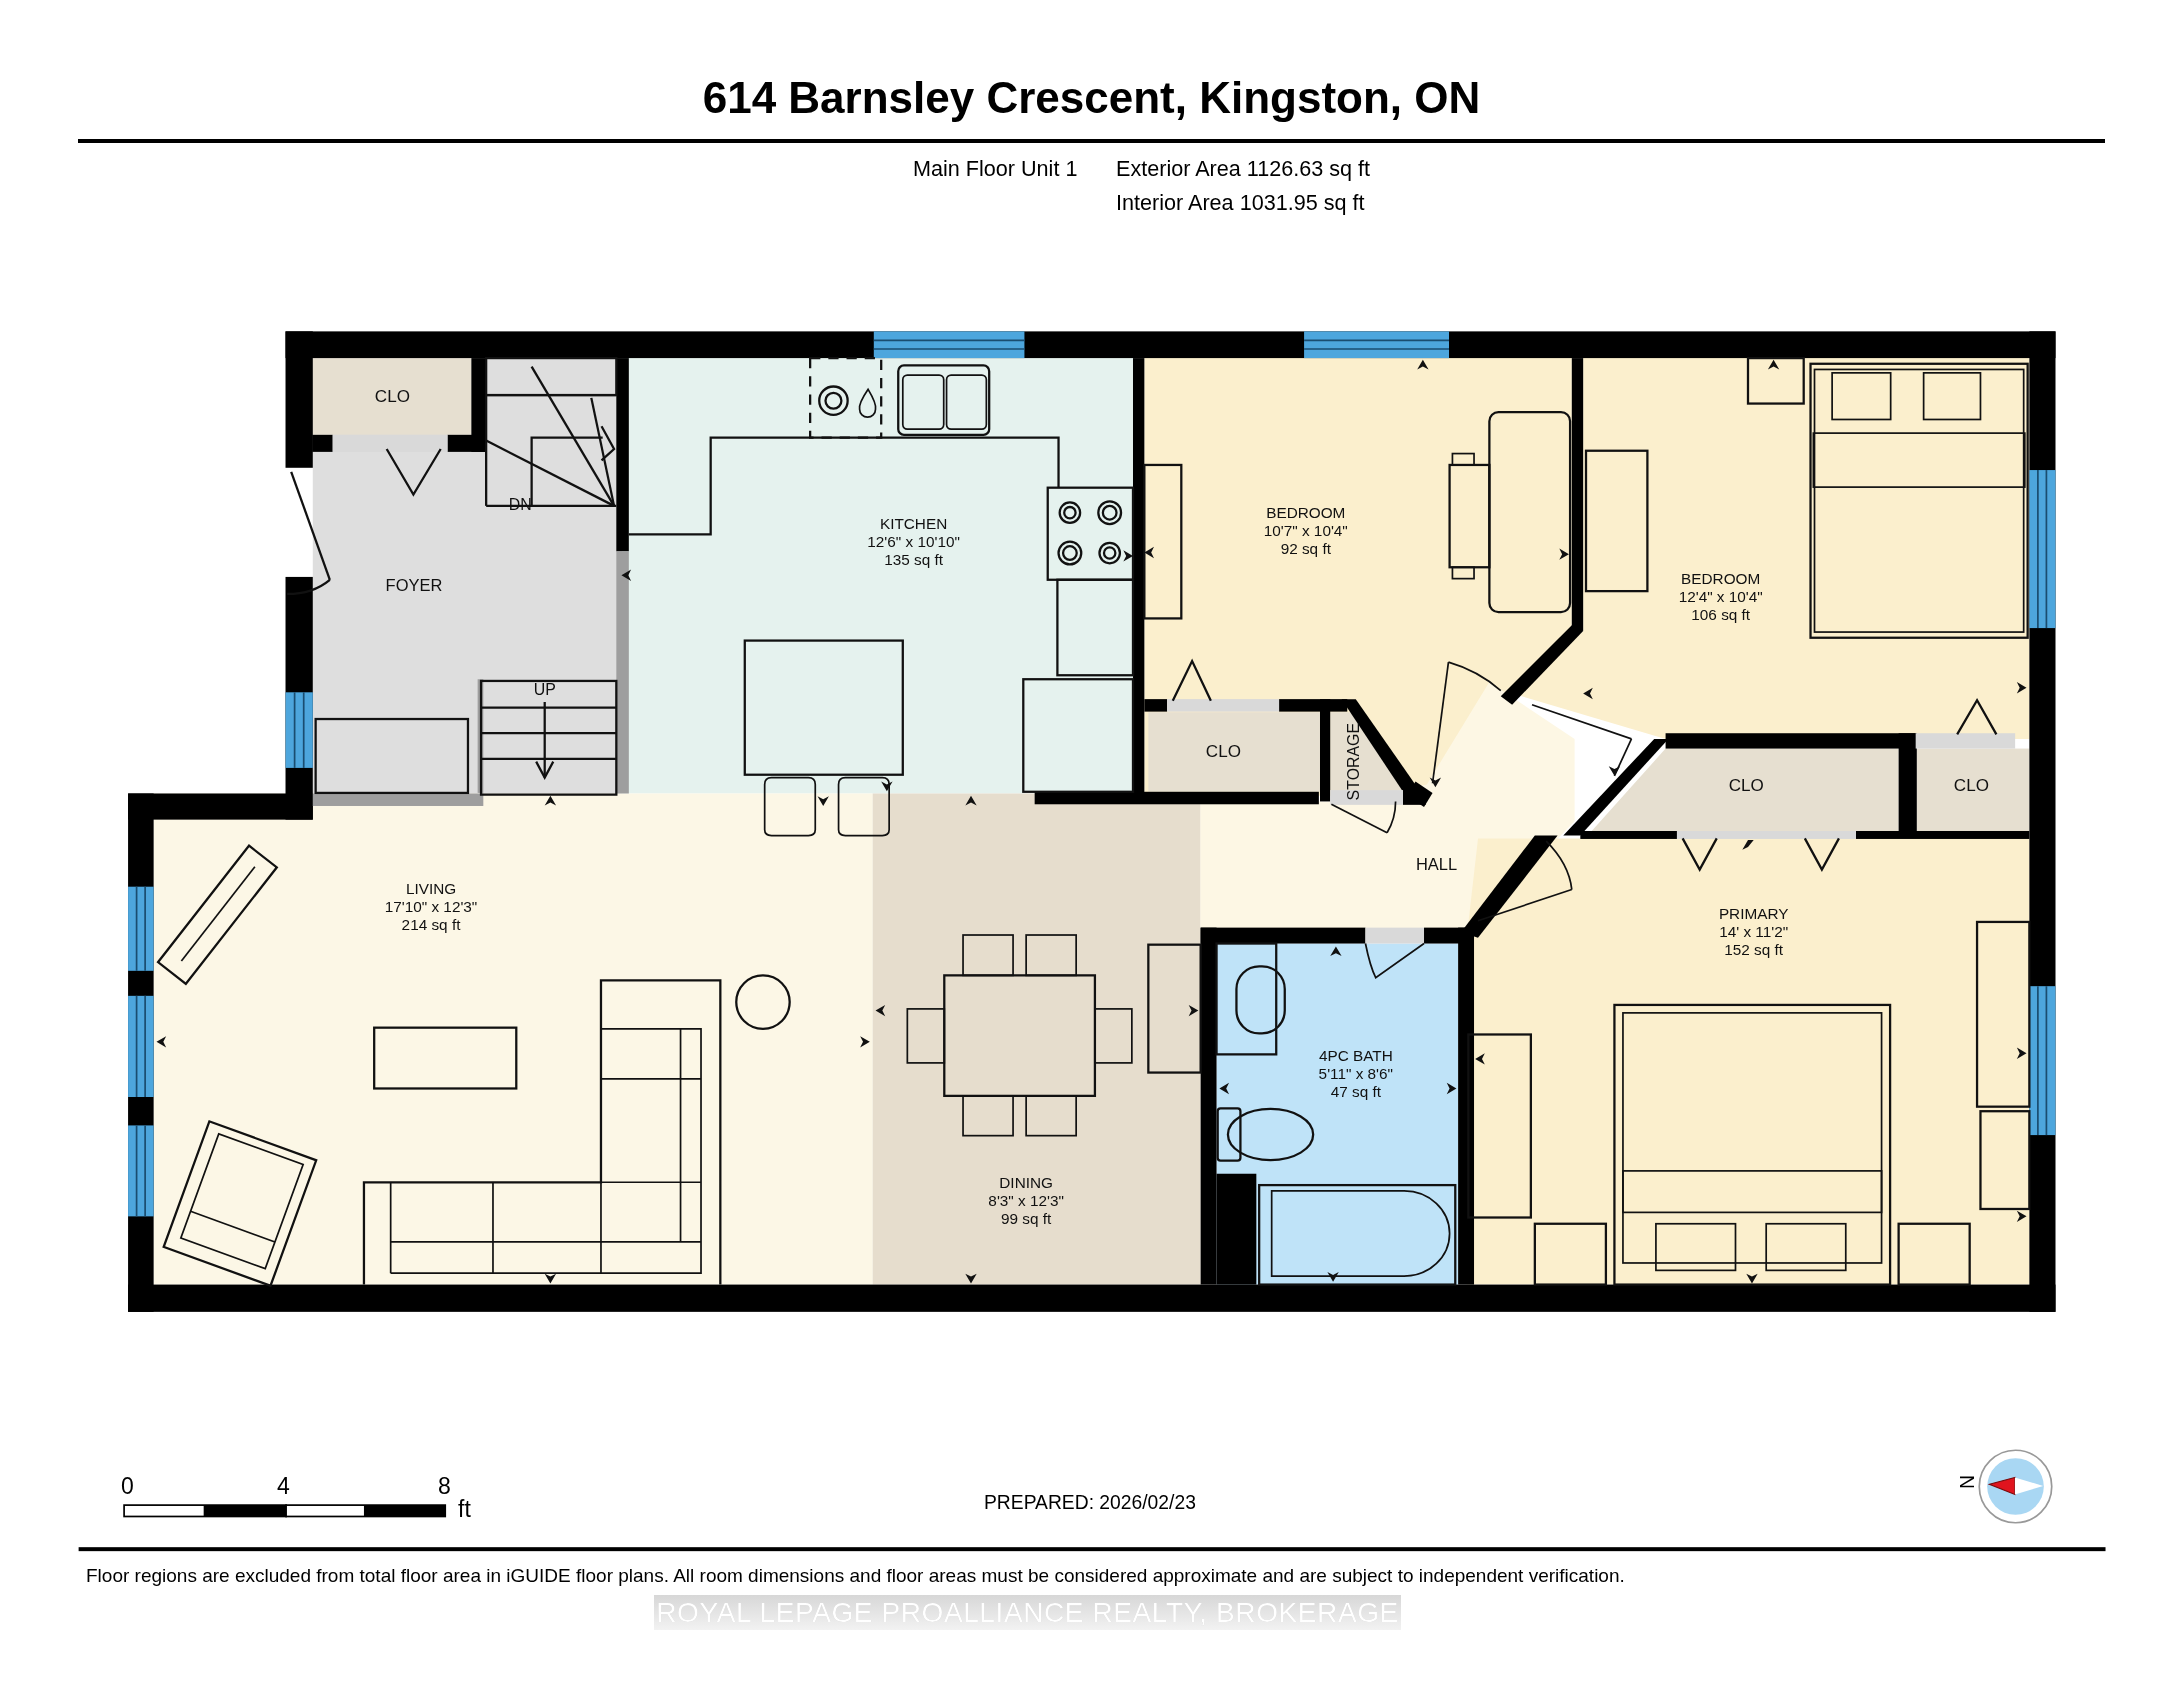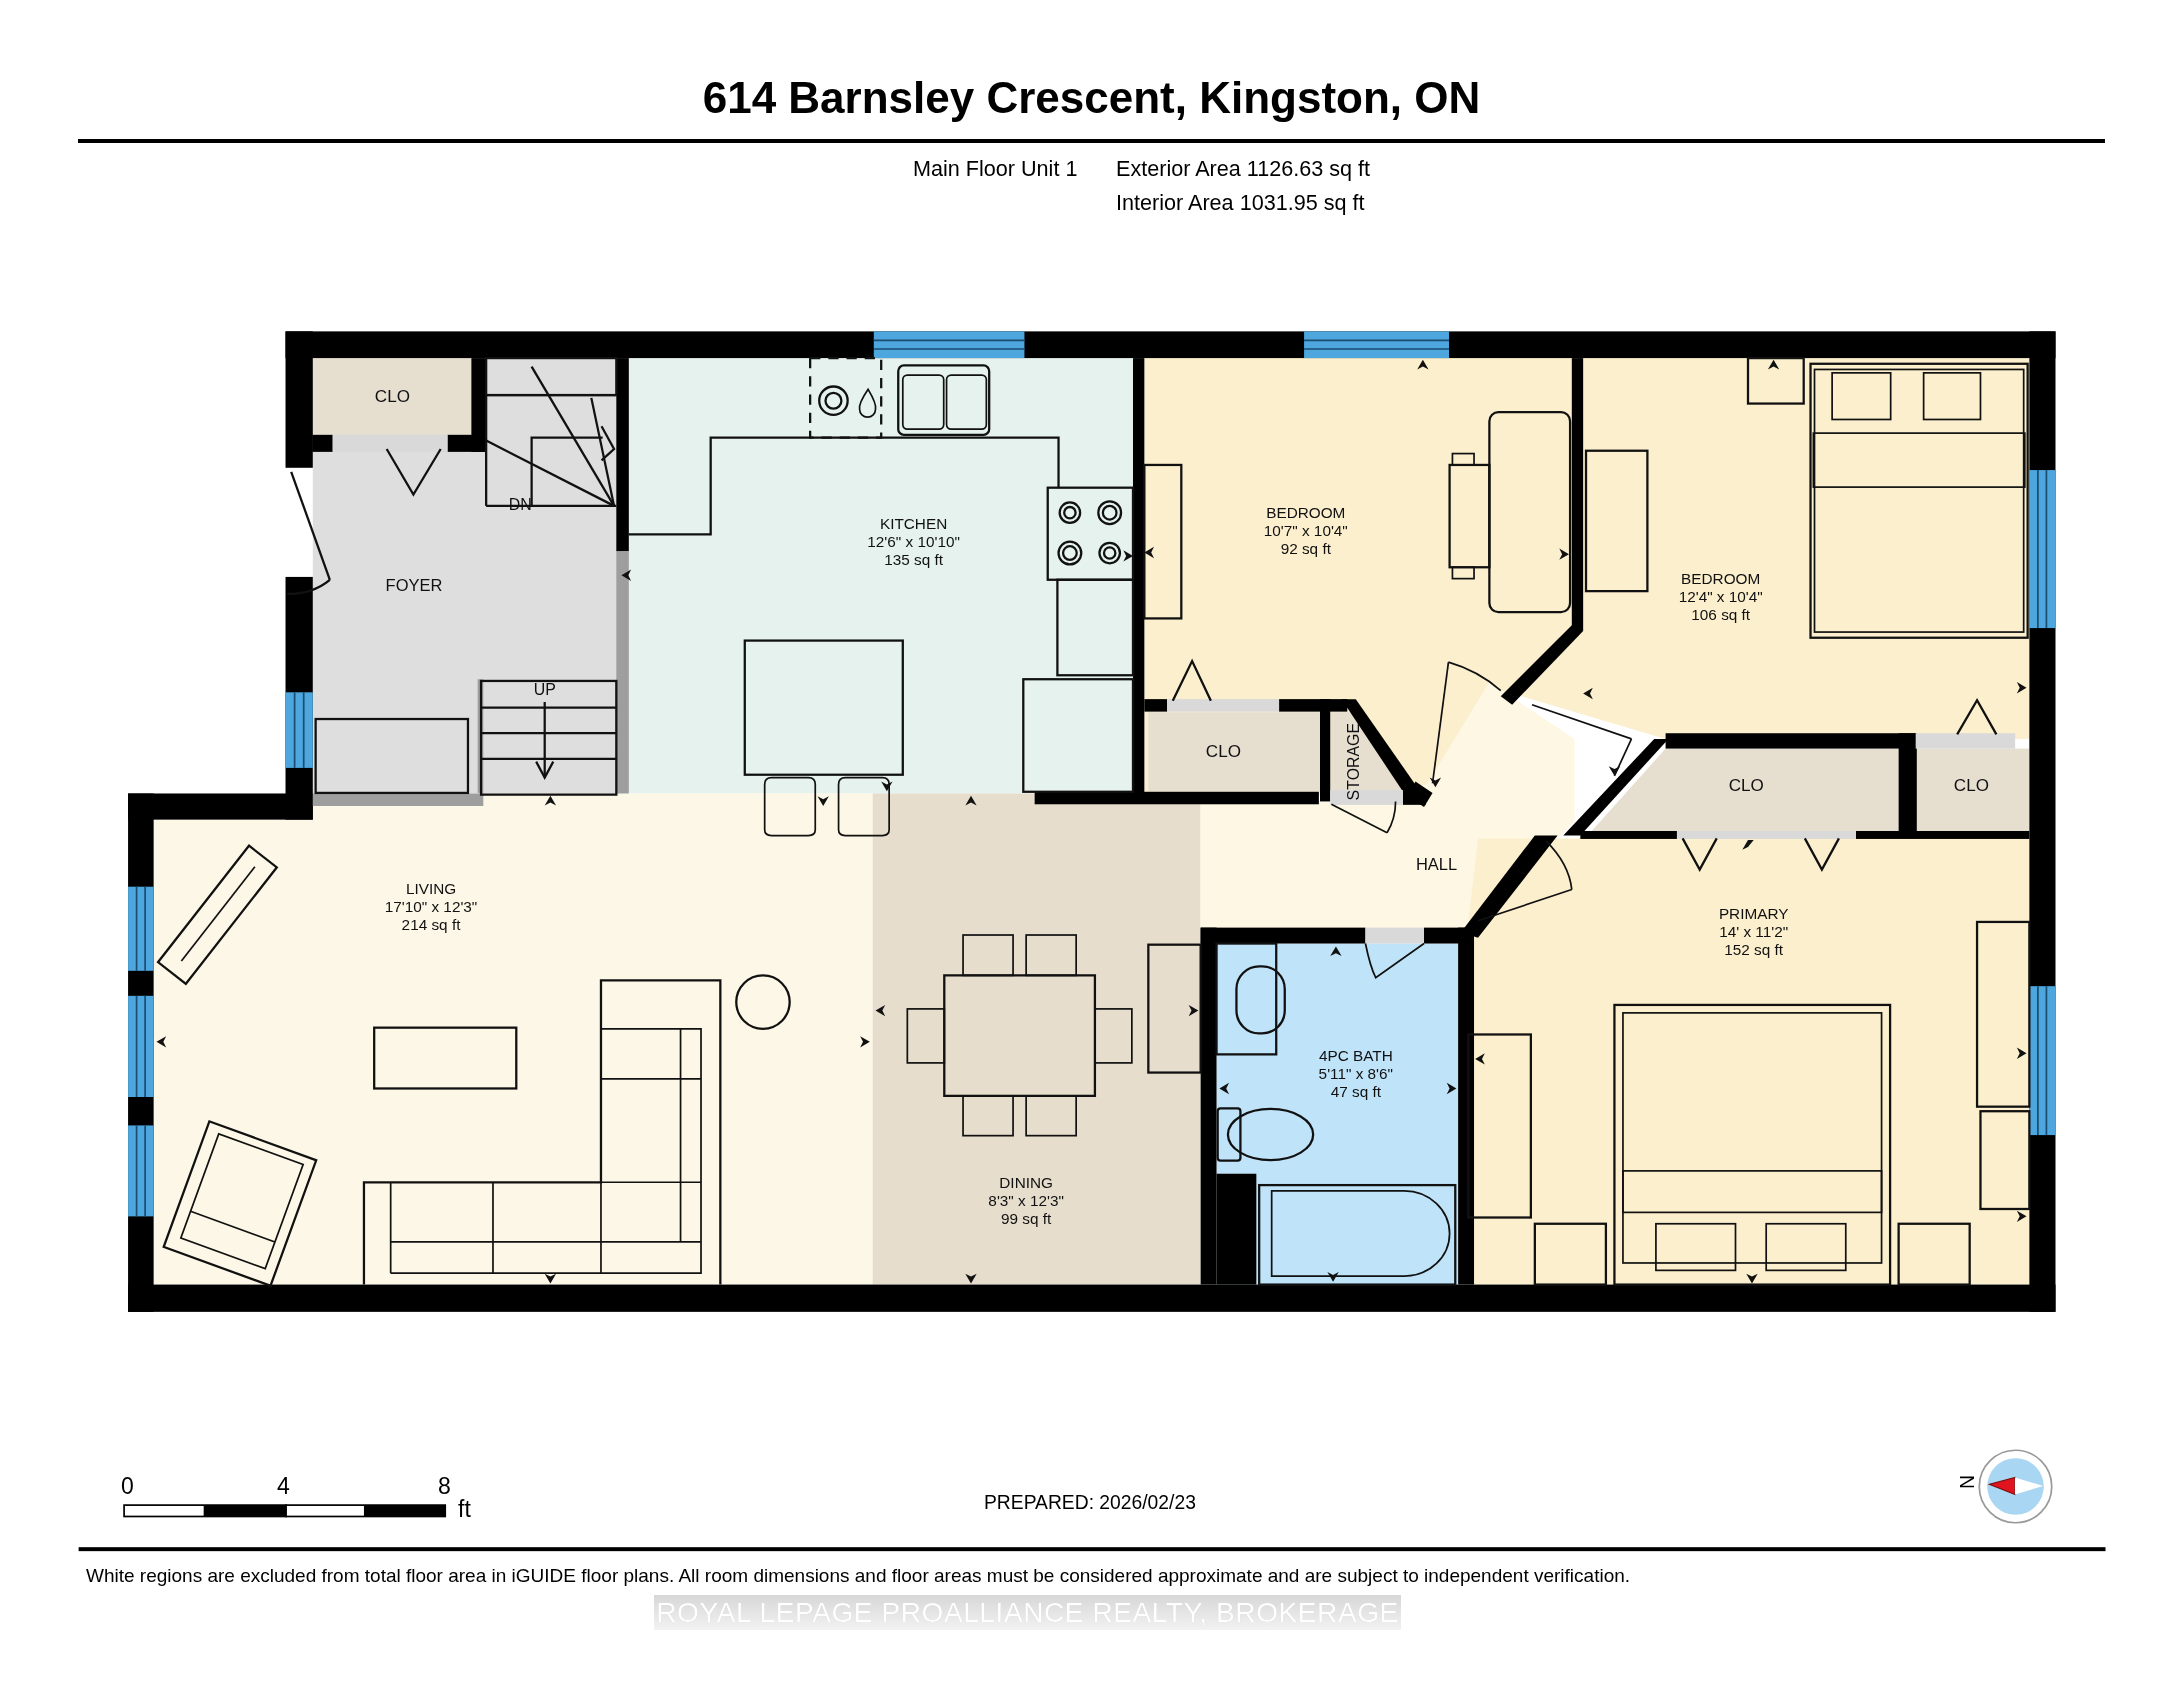--- a/index.html
+++ b/index.html
@@ -389,15 +389,15 @@
 <div class="prepared">PREPARED: 2026/02/23</div>
 
 <div class="compass-n">N</div>
 <svg class="compass" viewBox="0 0 136 136">
   <circle cx="68" cy="68" r="64" fill="#fff" stroke="#999" stroke-width="3"></circle>
   <circle cx="68" cy="68" r="50" fill="#a9d7f3"></circle>
   <polygon points="22,64 67,52 67,82" fill="#e0141e" stroke="#7a0a0a" stroke-width="2"></polygon>
   <polygon points="67,52 117,67 67,82" fill="#ffffff"></polygon>
 </svg>
 
-<div class="disclaimer">White regions are excluded from total floor area in iGUIDE floor plans. All room dimensions and floor areas must be considered approximate and are subject to independent verification.</div>
+<div class="disclaimer">Floor regions are excluded from total floor area in iGUIDE floor plans. All room dimensions and floor areas must be considered approximate and are subject to independent verification.</div>
 <div class="watermark">ROYAL LEPAGE PROALLIANCE REALTY, BROKERAGE</div>
 
 
 </body></html>

